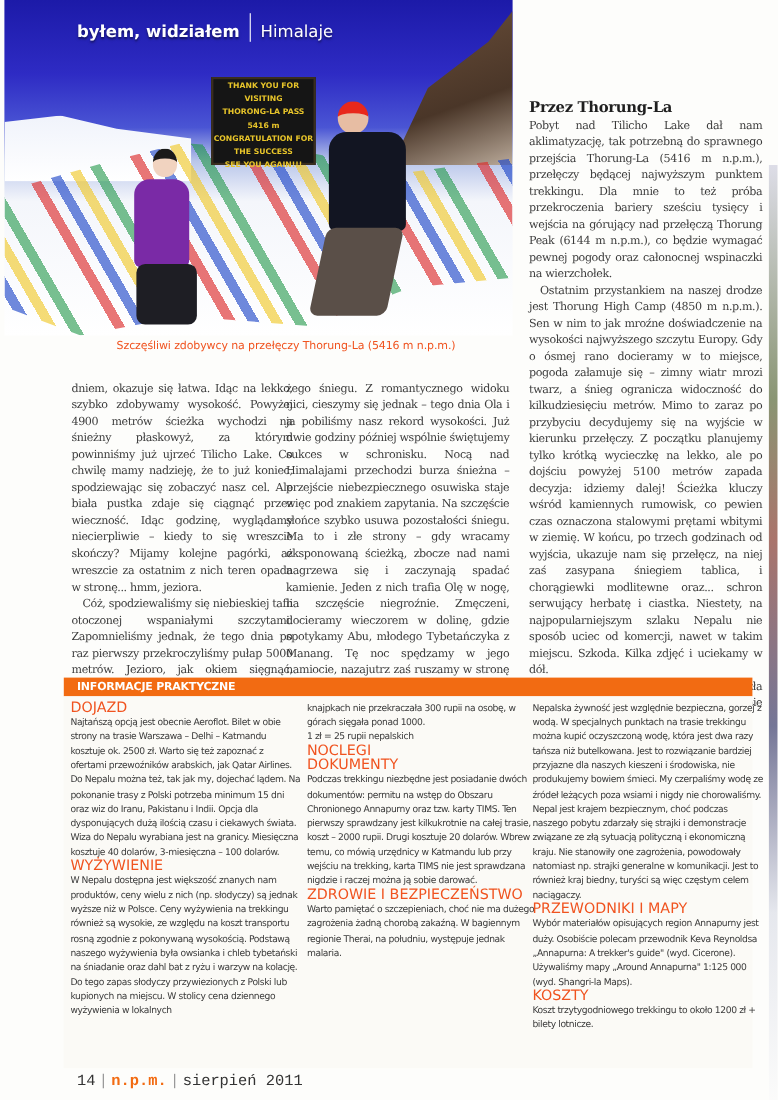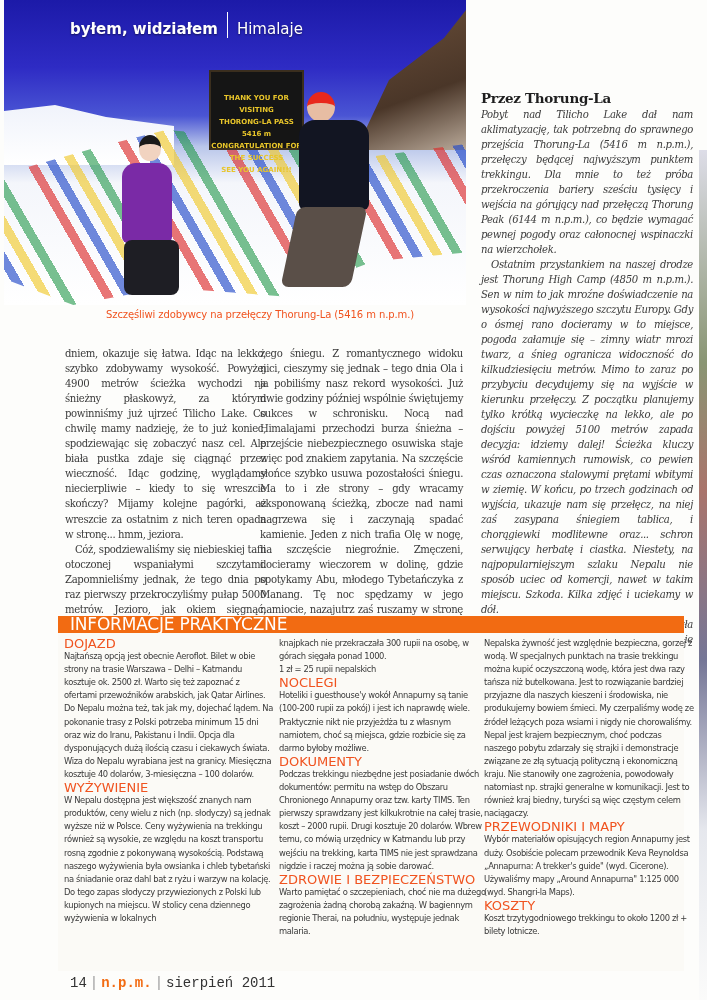--- a/index.html
+++ b/index.html
@@ -22,24 +22,24 @@
     clip-path: polygon(0 10%, 30% 0, 60% 20%, 100% 35%, 100% 100%, 0 100%);
   }
   .photo .flags {
     position: absolute; left: 0; top: 130px; width: 462px; height: 175px;
     background:
       repeating-linear-gradient(60deg, rgba(220,40,40,.75) 0 9px, rgba(255,255,255,0) 9px 18px, rgba(30,70,200,.75) 18px 27px, rgba(255,255,255,0) 27px 36px, rgba(240,200,40,.75) 36px 45px, rgba(255,255,255,0) 45px 54px, rgba(30,150,70,.7) 54px 63px, rgba(255,255,255,0) 63px 90px);
     clip-path: polygon(0 25%, 20% 10%, 35% 0, 60% 5%, 80% 15%, 100% 8%, 100% 70%, 80% 75%, 60% 95%, 35% 90%, 15% 100%, 0 85%);
     opacity: .85;
   }
   .photo .sign {
-    position: absolute; left: 205px; top: 70px; width: 95px; height: 80px;
+    position: absolute; left: 188px; top: 70px; width: 95px; height: 80px;
     background: #151515; border: 2px solid #3a2e1e; color: #e8c52a;
     font-family: "DejaVu Sans", sans-serif; font-weight: bold; font-size: 7px; text-align: center;
-    line-height: 12px; padding-top: 20px;
+    line-height: 12px; padding-top: 0;
   }
   .photo .person-left {
     position: absolute; left: 110px; top: 135px; width: 70px; height: 165px;
   }
   .photo .person-left .head { position: absolute; left: 25px; top: 0; width: 22px; height: 26px; background: #f1d3c0; border-radius: 50% 50% 45% 45%; border-top: 9px solid #1a1a1a; }
   .photo .person-left .body { position: absolute; left: 8px; top: 28px; width: 50px; height: 80px; background: #7a2aa6; border-radius: 14px 14px 6px 6px; }
   .photo .person-left .legs { position: absolute; left: 10px; top: 105px; width: 55px; height: 55px; background: #1e1e24; border-radius: 8px; }
   .photo .person-right {
     position: absolute; left: 285px; top: 92px; width: 90px; height: 210px;
   }
@@ -62,40 +62,40 @@
 
   
   .right-col {
     position: absolute; left: 481px; top: 90px; width: 212px;
     font-size: 10.1px; line-height: 15px; text-align: justify; letter-spacing: -.35px;
   }
   .right-col h2 {
     font-family: "DejaVu Serif", serif; font-weight: bold; font-size: 13.5px; color: #1f1f1f;
     letter-spacing: -.3px; line-height: 16px; margin-bottom: 1px;
   }
-  .right-col p { text-indent: 0; font-style: italic; }
+  .right-col p { text-indent: 0; }
   .right-col p + p { text-indent: 10px; }
 
   
   .body-col {
     position: absolute; top: 346px; width: 201px;
     font-size: 10.1px; line-height: 15.05px; text-align: justify; letter-spacing: -.35px;
   }
   .body-col.c1 { left: 65px; }
   .body-col.c2 { left: 260px; width: 203px; }
   .body-col p + p { text-indent: 10px; }
 
   
   .info-bar {
     position: absolute; left: 58px; top: 616px; width: 626px; height: 17px;
     background: #f26b12;
   }
   .info-bar .title {
     position: absolute; left: 12px; top: 0; font-family: "DejaVu Sans", sans-serif;
-    font-weight: normal; color: #ffffff; font-size: 17px; line-height: 17px; letter-spacing: -.2px;
+    font-weight: bold; color: #ffffff; font-size: 10px; line-height: 17px; letter-spacing: -.2px;
   }
   .info-bg {
     position: absolute; left: 58px; top: 633px; width: 626px; height: 338px; background: #fbfaf6;
   }
   .info-col {
     position: absolute; top: 637px; width: 210px;
     font-family: "DejaVu Sans", sans-serif; font-size: 8.35px; line-height: 13.1px; color: #3a3a3a;
     letter-spacing: -.35px;
   }
   .info-col.i1 { left: 64px; }
@@ -180,21 +180,20 @@
   <h3>DOJAZD</h3>
   <span class="row">Najtańszą opcją jest obecnie Aeroflot. Bilet w obie strony na trasie Warszawa – Delhi – Katmandu kosztuje ok. 2500 zł. Warto się też zapoznać z ofertami przewoźników arabskich, jak Qatar Airlines. Do Nepalu można też, tak jak my, dojechać lądem. Na pokonanie trasy z Polski potrzeba minimum 15 dni oraz wiz do Iranu, Pakistanu i Indii. Opcja dla dysponujących dużą ilością czasu i ciekawych świata. Wiza do Nepalu wyrabiana jest na granicy. Miesięczna kosztuje 40 dolarów, 3-miesięczna – 100 dolarów.</span>
   <h3>WYŻYWIENIE</h3>
   <span class="row">W Nepalu dostępna jest większość znanych nam produktów, ceny wielu z nich (np. słodyczy) są jednak wyższe niż w Polsce. Ceny wyżywienia na trekkingu również są wysokie, ze względu na koszt transportu rosną zgodnie z pokonywaną wysokością. Podstawą naszego wyżywienia była owsianka i chleb tybetański na śniadanie oraz dahl bat z ryżu i warzyw na kolację. Do tego zapas słodyczy przywiezionych z Polski lub kupionych na miejscu. W stolicy cena dziennego wyżywienia w lokalnych</span>
 </div>
 
 <div class="info-col i2">
   <span class="row">knajpkach nie przekraczała 300 rupii na osobę, w górach sięgała ponad 1000.</span>
   <span class="row">1 zł = 25 rupii nepalskich</span>
   <h3>NOCLEGI</h3>
-  <span class="row">Hoteliki i guesthouse'y wokół Annapurny są tanie (100-200 rupii za pokój) i jest ich naprawdę wiele. Praktycznie nikt nie przyjeżdża tu z własnym namiotem, choć są miejsca, gdzie rozbicie się za darmo byłoby możliwe.</span>
   <h3>DOKUMENTY</h3>
   <span class="row">Podczas trekkingu niezbędne jest posiadanie dwóch dokumentów: permitu na wstęp do Obszaru Chronionego Annapurny oraz tzw. karty TIMS. Ten pierwszy sprawdzany jest kilkukrotnie na całej trasie, koszt – 2000 rupii. Drugi kosztuje 20 dolarów. Wbrew temu, co mówią urzędnicy w Katmandu lub przy wejściu na trekking, karta TIMS nie jest sprawdzana nigdzie i raczej można ją sobie darować.</span>
   <h3>ZDROWIE I BEZPIECZEŃSTWO</h3>
   <span class="row">Warto pamiętać o szczepieniach, choć nie ma dużego zagrożenia żadną chorobą zakaźną. W bagiennym regionie Therai, na południu, występuje jednak malaria.</span>
 </div>
 
 <div class="info-col i3">
   <span class="row">Nepalska żywność jest względnie bezpieczna, gorzej z wodą. W specjalnych punktach na trasie trekkingu można kupić oczyszczoną wodę, która jest dwa razy tańsza niż butelkowana. Jest to rozwiązanie bardziej przyjazne dla naszych kieszeni i środowiska, nie produkujemy bowiem śmieci. My czerpaliśmy wodę ze źródeł leżących poza wsiami i nigdy nie chorowaliśmy. Nepal jest krajem bezpiecznym, choć podczas naszego pobytu zdarzały się strajki i demonstracje związane ze złą sytuacją polityczną i ekonomiczną kraju. Nie stanowiły one zagrożenia, powodowały natomiast np. strajki generalne w komunikacji. Jest to również kraj biedny, turyści są więc częstym celem naciągaczy.</span>
   <h3>PRZEWODNIKI I MAPY</h3>
   <span class="row">Wybór materiałów opisujących region Annapurny jest duży. Osobiście polecam przewodnik Keva Reynoldsa „Annapurna: A trekker's guide" (wyd. Cicerone). Używaliśmy mapy „Around Annapurna" 1:125 000 (wyd. Shangri-la Maps).</span>

